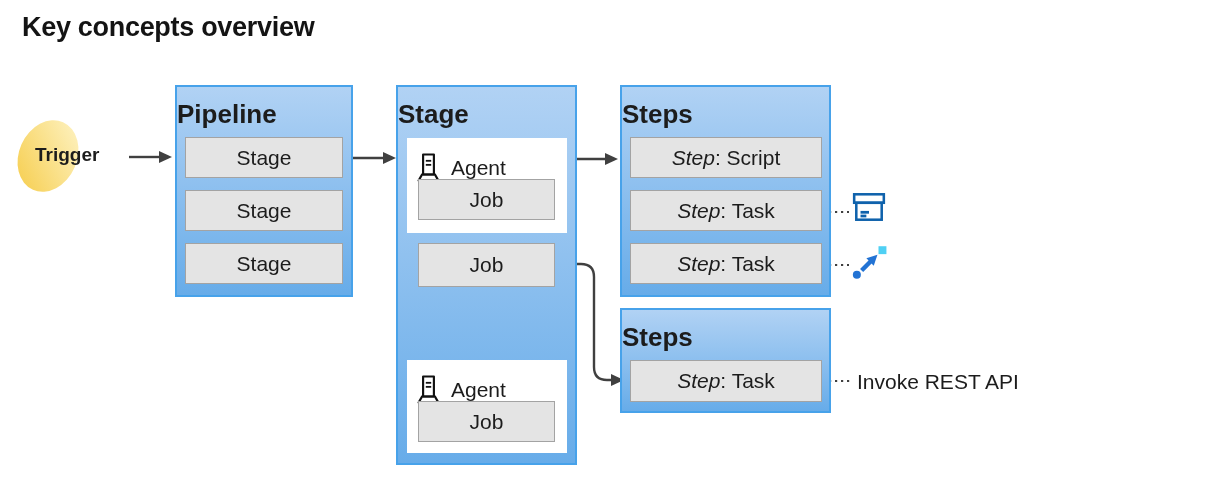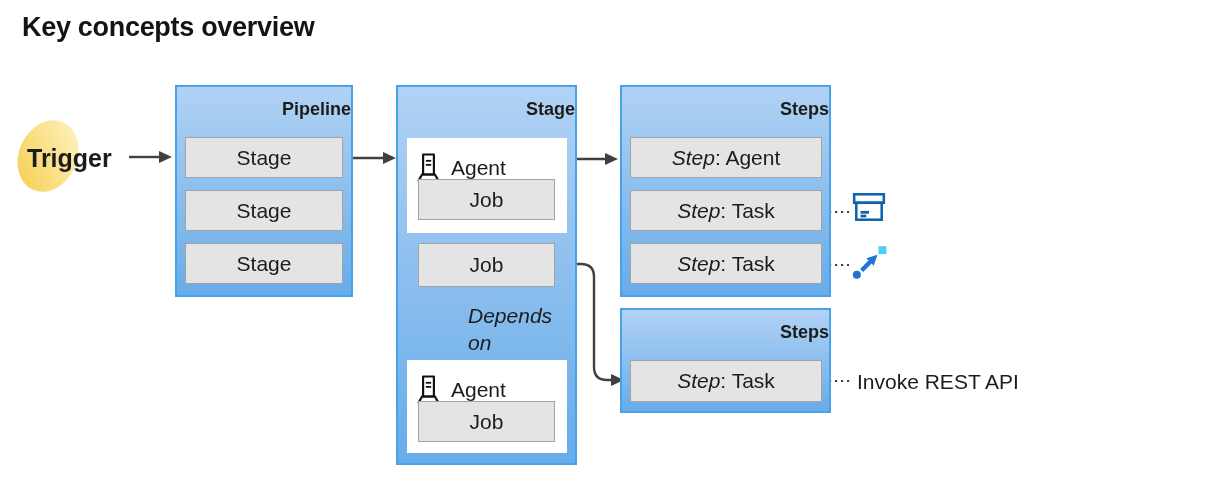--- a/index.html
+++ b/index.html
@@ -8,30 +8,30 @@
     --publish-blue:#0f62ac; --deploy-blue:#2273d4; --deploy-cyan:#4fd0f4;
     --text:#1c1c1c; --watermark:#c6c6c6;
   }
   html,body{margin:0;padding:0;background:#fff;}
   .canvas{position:relative;width:1226px;height:493px;background:#ffffff;overflow:hidden;
     font-family:"Liberation Sans", sans-serif;color:var(--text);}
   .title{position:absolute;left:22px;top:12px;margin:0;font-size:27px;font-weight:700;color:#141414;letter-spacing:-0.3px;}
   
   .trigger-ellipse{position:absolute;left:19px;top:119px;width:58px;height:74px;border-radius:50%;
     transform:rotate(24deg);background:linear-gradient(220deg,#fdf0bb 10%,#f7d25c 85%);}
-  .trigger-label{position:absolute;left:27px;top:144px;font-size:25px;font-weight:700;}
+  .trigger-label{position:absolute;left:35px;top:144px;font-size:19px;font-weight:700;}
   
   .bluebox{position:absolute;box-sizing:border-box;border:2px solid var(--blue-border);
     background:linear-gradient(180deg,var(--blue-top),var(--blue-bottom));}
   .pipeline{left:175px;top:85px;width:178px;height:212px;}
   .stagebox{left:396px;top:85px;width:181px;height:380px;}
   .steps-top{left:620px;top:85px;width:211px;height:212px;}
   .steps-bottom{left:620px;top:308px;width:211px;height:105px;}
-  .boxheader{position:absolute;left:0;right:0;top:12px;height:28px;text-align:right;
-    font-size:18px;font-weight:700;}
+  .boxheader{position:absolute;left:0;right:0;top:12px;height:28px;text-align:left;
+    font-size:26px;font-weight:700;}
   
   .item{position:absolute;box-sizing:border-box;background:var(--item-bg);border:1.5px solid var(--item-border);
     font-size:21px;display:flex;align-items:center;justify-content:center;white-space:pre;}
   .pipeline .item,.steps-top .item{left:8px;width:158px;height:41px;}
   .steps-top .item{width:192px;}
   .row1{top:50px;} .row2{top:103px;} .row3{top:156px;}
   .it{font-style:italic;text-align:right;}
   
   .whitebox{position:absolute;background:#fff;}
   .agent1{left:9px;top:51px;width:160px;height:95px;}
@@ -120,39 +120,38 @@
           <line class="agent-ic-line" x1="12" y1="9" x2="18" y2="9"></line>
           <line class="agent-ic-line" x1="12" y1="13.5" x2="18" y2="13.5"></line>
         </svg>
         <span>Agent</span>
       </div>
       <div class="item job">Job</div>
     </div>
 
     <div class="item job-floating">Job</div>
 
-    <div class="depends">Depends on</div>
 
     <div class="whitebox agent2">
       <div class="agent-row">
         <svg width="27" height="32" viewBox="0 0 30 34">
           <polygon class="agent-ic" points="4,31 26,31 22,24 8,24"></polygon>
           <rect class="agent-ic" x="9" y="2" width="12" height="22"></rect>
           <line class="agent-ic-line" x1="12" y1="9" x2="18" y2="9"></line>
           <line class="agent-ic-line" x1="12" y1="13.5" x2="18" y2="13.5"></line>
         </svg>
         <span>Agent</span>
       </div>
       <div class="item job">Job</div>
     </div>
   </div>
 
   <div class="bluebox steps-top">
     <div class="boxheader">Steps</div>
-    <div class="item row1"><span class="it">Step</span><span>: Agent</span></div>
+    <div class="item row1"><span class="it">Step</span><span>: Script</span></div>
     <div class="item row2"><span class="it">Step</span><span>: Task</span></div>
     <div class="item row3"><span class="it">Step</span><span>: Task</span></div>
   </div>
 
   <div class="bluebox steps-bottom">
     <div class="boxheader">Steps</div>
     <div class="item"><span class="it">Step</span><span>: Task</span></div>
   </div>
 
   <svg class="annot-icon icon-publish" width="36" height="36" viewBox="0 0 34 34">

